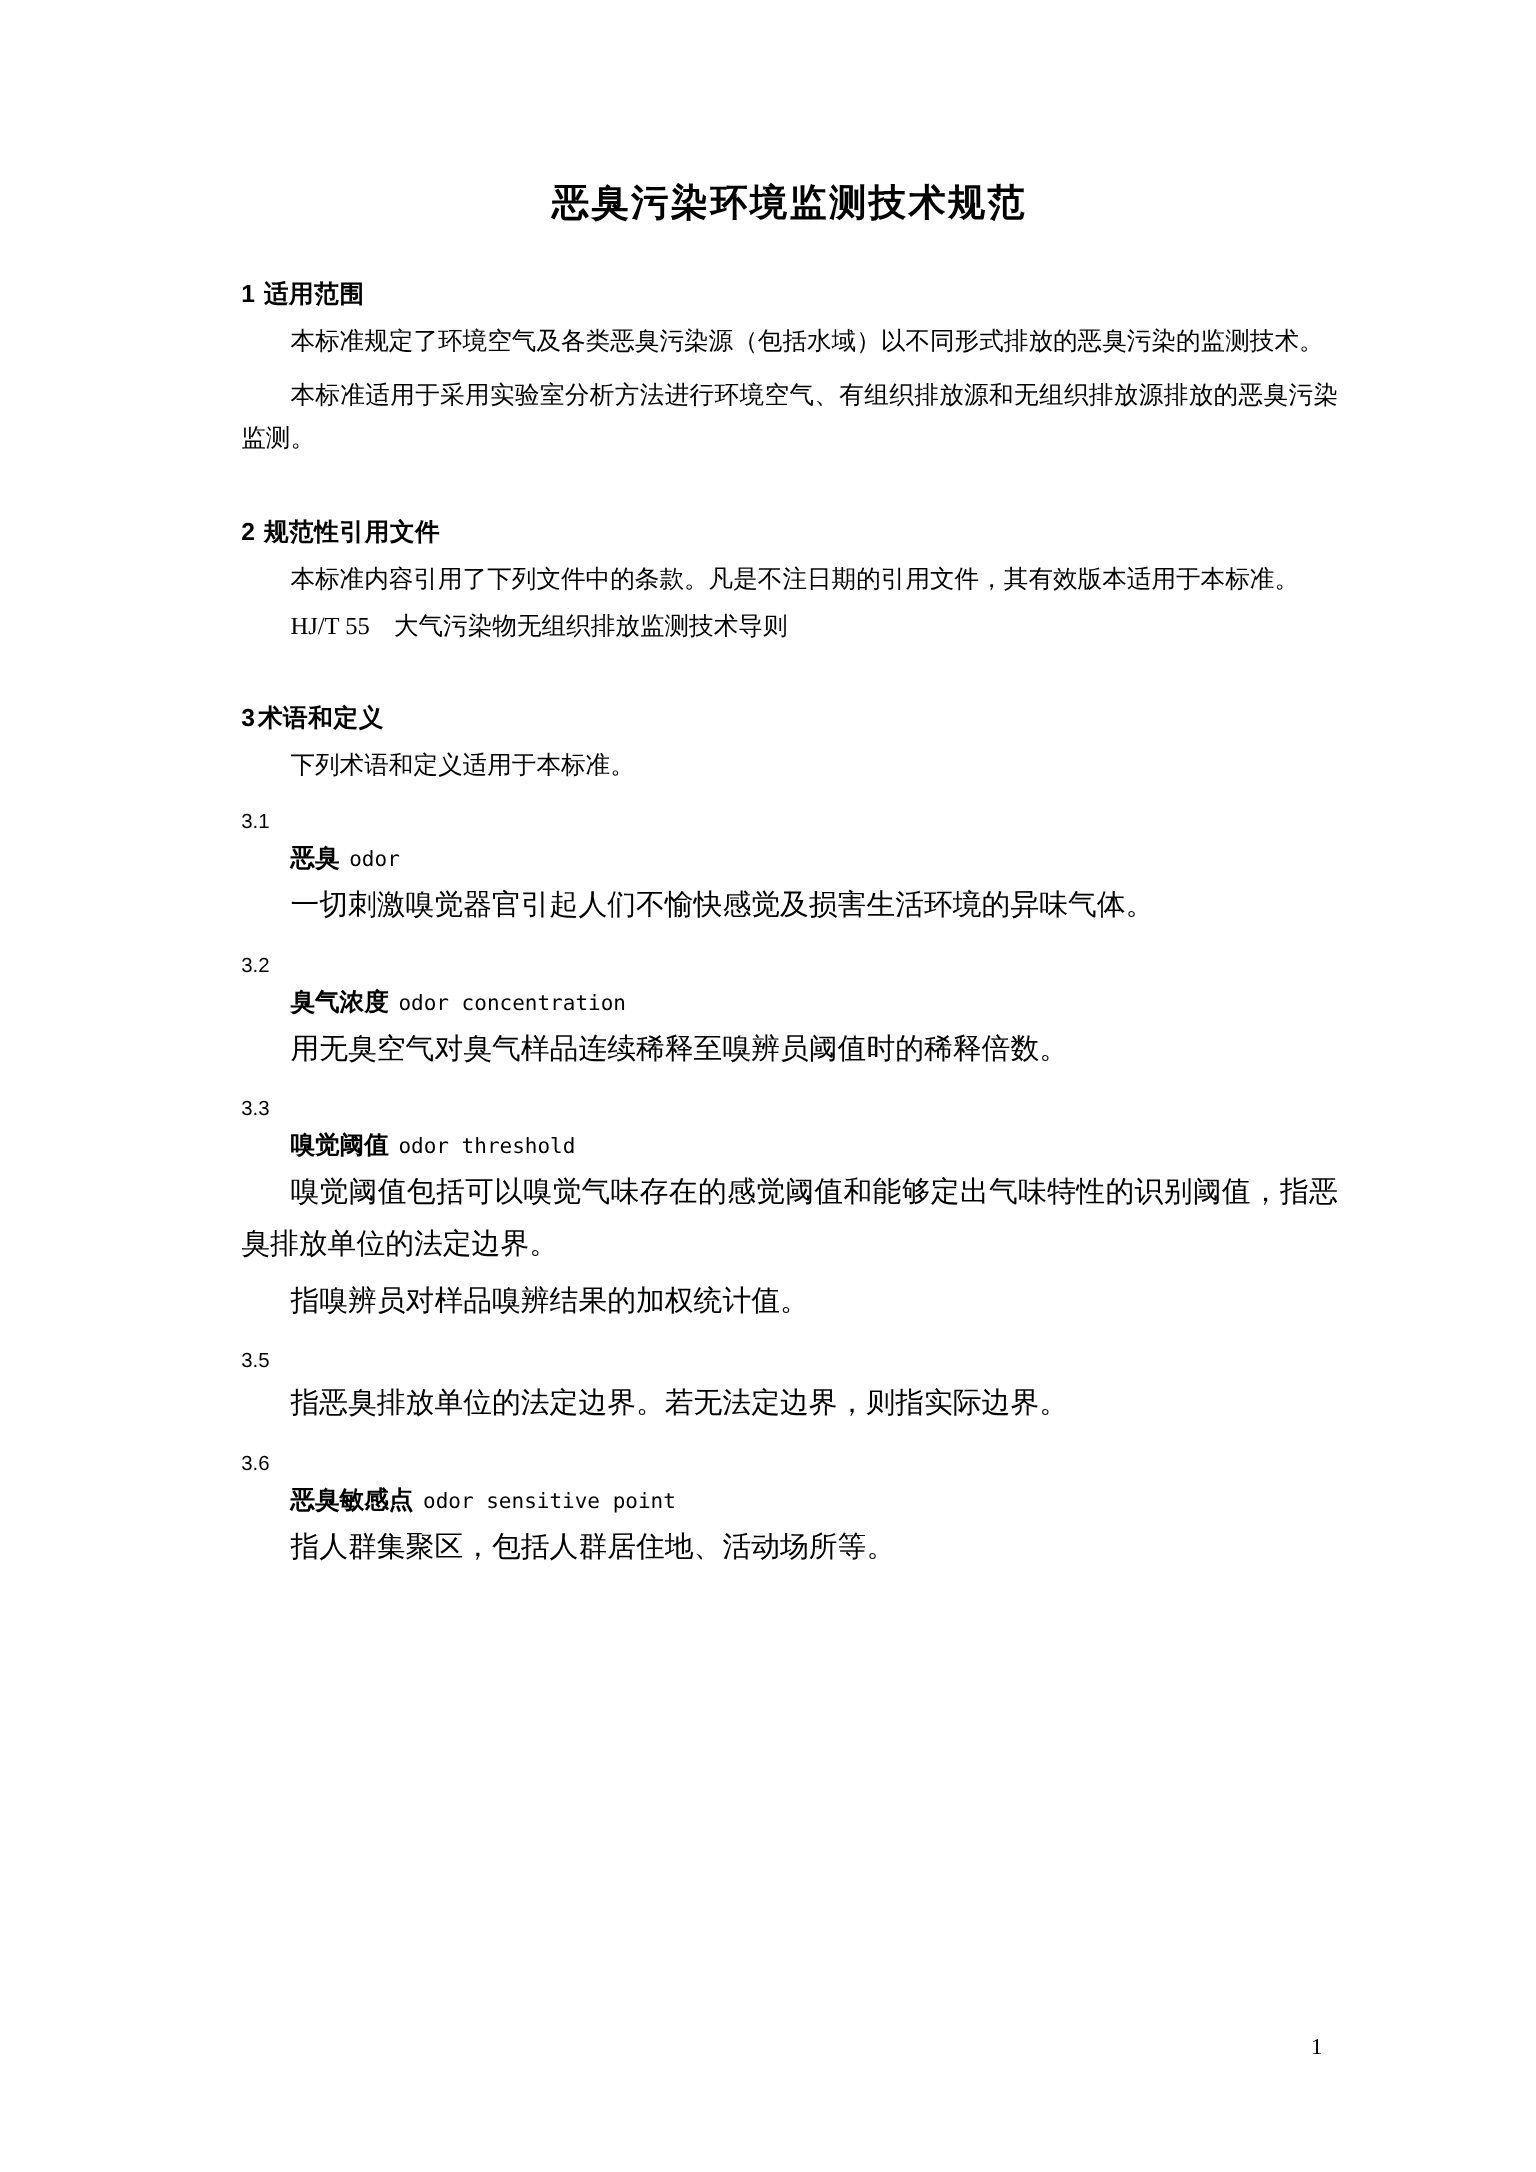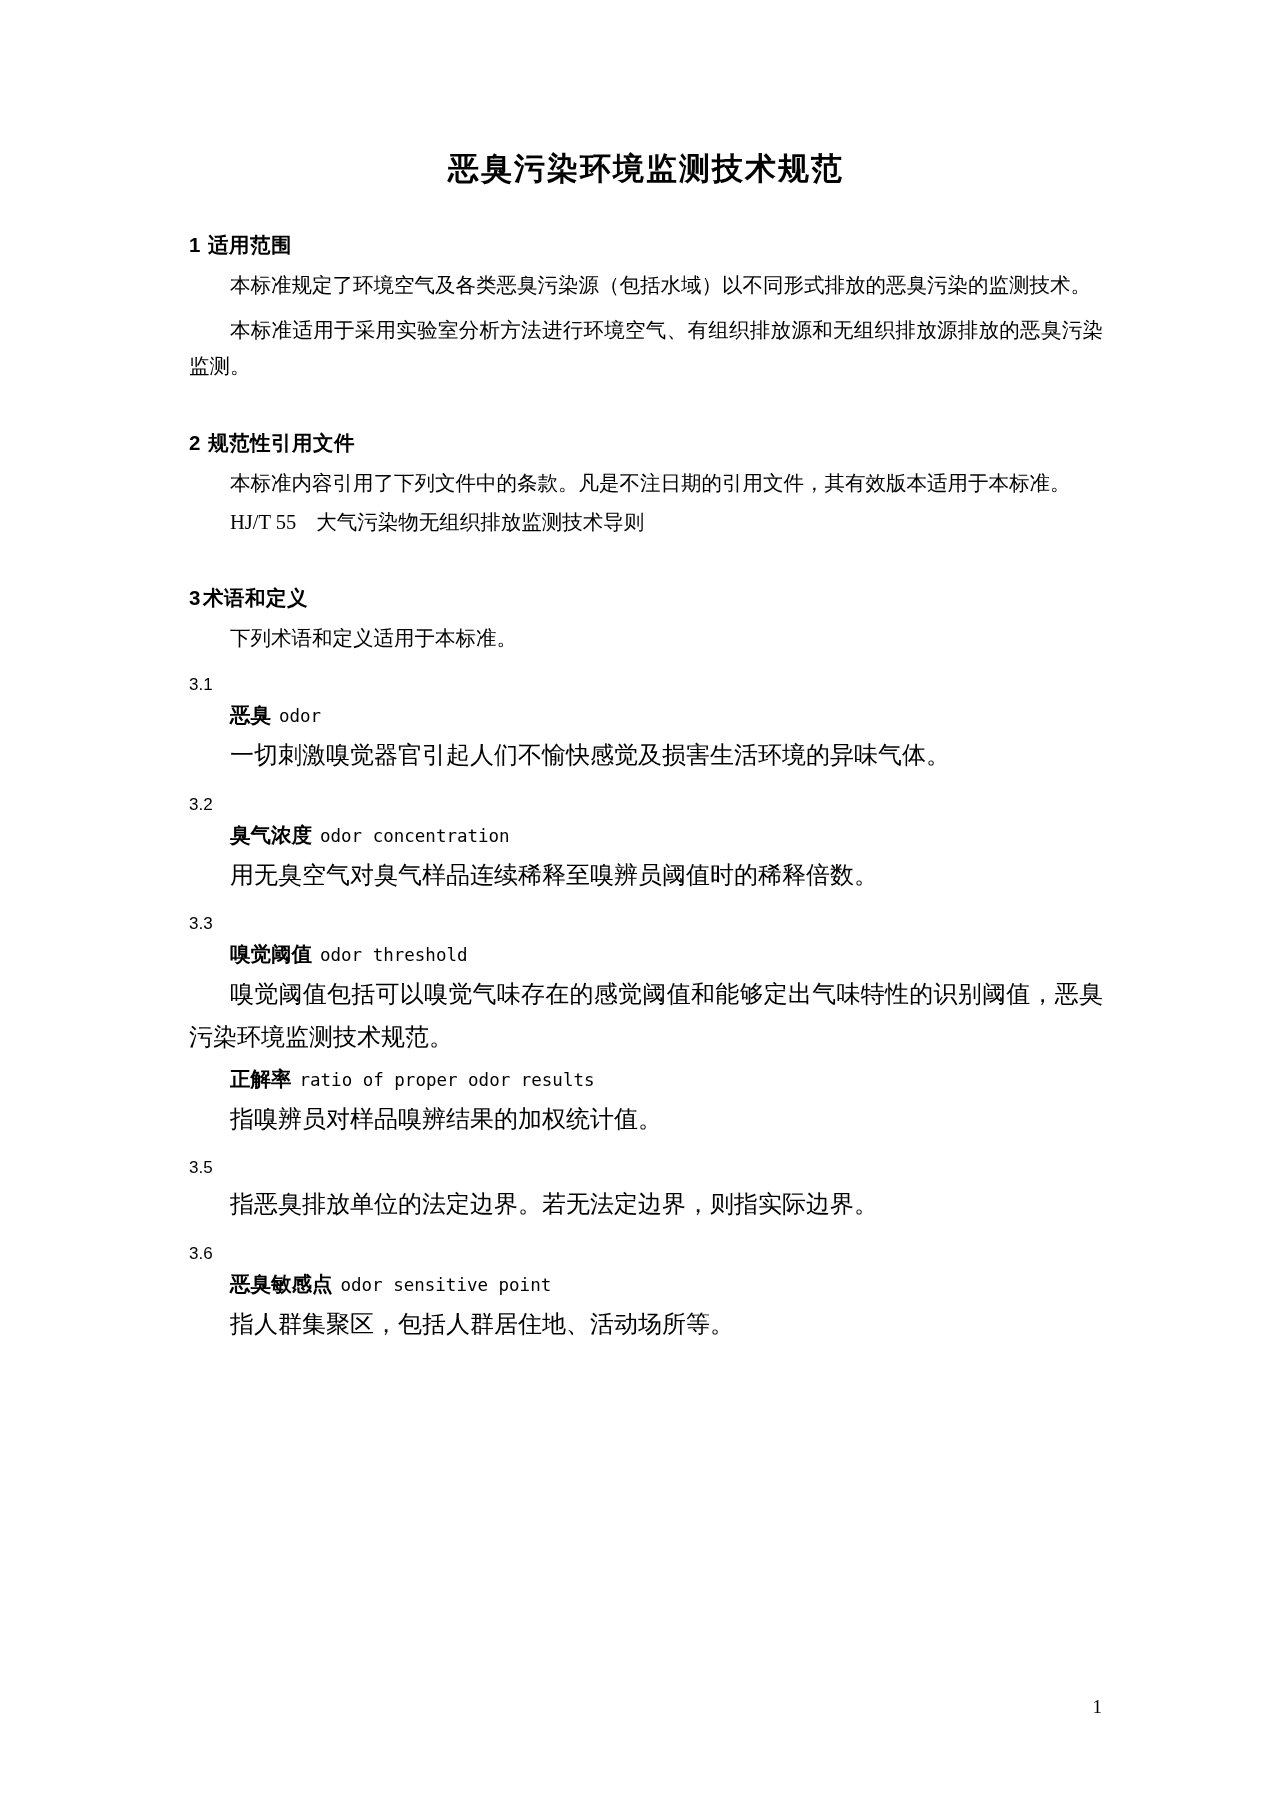--- a/index.html
+++ b/index.html
@@ -17,21 +17,21 @@
   .page {
     position: relative;
     width: 1280px;
     height: 1810px;
     box-sizing: border-box;
     padding: 0;
     overflow: hidden;
   }
   .content {
     position: absolute;
-    left: 189px;
+    left: 201px;
     top: 0;
     width: 914px;
   }
   .doc-title {
     text-align: center;
     font-family: "Liberation Sans", sans-serif;
     font-weight: bold;
     font-size: 31px;
     letter-spacing: 2px;
     margin-top: 150px;
@@ -150,25 +150,22 @@
     <p class="clause-num">3.2</p>
     <p class="term">
       <span class="zh">臭气浓度</span><span class="en">odor concentration</span>
     </p>
     <p class="def">用无臭空气对臭气样品连续稀释至嗅辨员阈值时的稀释倍数。</p>
 
     <p class="clause-num">3.3</p>
     <p class="term">
       <span class="zh">嗅觉阈值</span><span class="en">odor threshold</span>
     </p>
-    <p class="def hang">嗅觉阈值包括可以嗅觉气味存在的感觉阈值和能够定出气味特性的识别阈值，恶臭污染环境监测技术规范。</p>
+    <p class="def hang">嗅觉阈值包括可以嗅觉气味存在的感觉阈值和能够定出气味特性的识别阈值，指恶臭排放单位的法定边界。</p>
 
-    <p class="term">
-      <span class="zh">正解率</span><span class="en">ratio of proper odor results</span>
-    </p>
     <p class="def">指嗅辨员对样品嗅辨结果的加权统计值。</p>
 
     <p class="clause-num">3.5</p>
     <p class="def">指恶臭排放单位的法定边界。若无法定边界，则指实际边界。</p>
 
     <p class="clause-num">3.6</p>
     <p class="term">
       <span class="zh">恶臭敏感点</span><span class="en">odor sensitive point</span>
     </p>
     <p class="def">指人群集聚区，包括人群居住地、活动场所等。</p>

